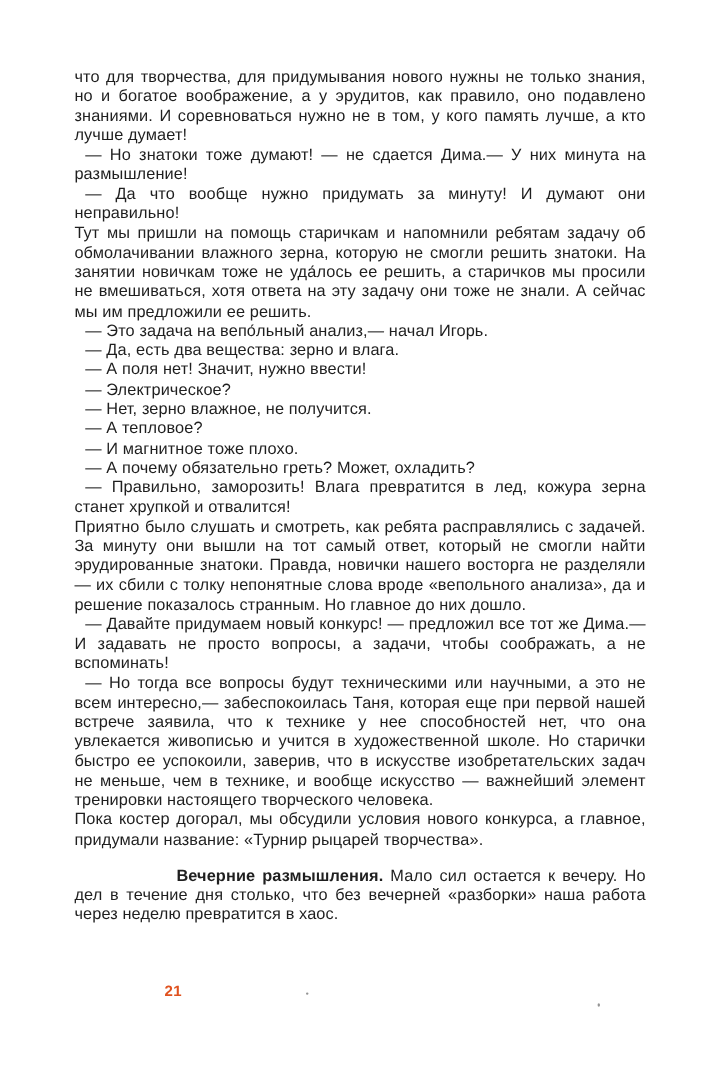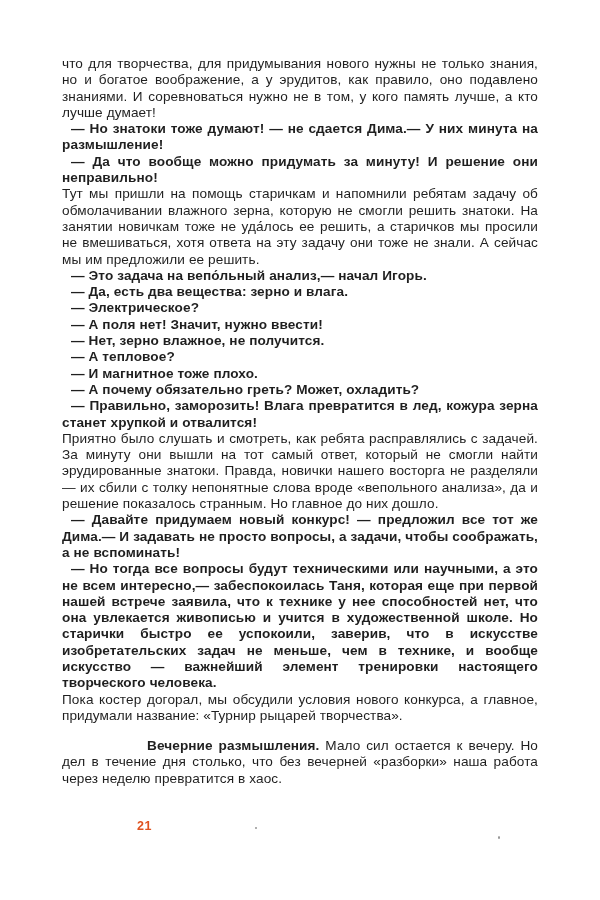--- a/index.html
+++ b/index.html
@@ -25,21 +25,20 @@
     line-height: 16.3px;
     text-align: justify;
     letter-spacing: 0.1px;
   }
   .text-block p {
     margin: 0;
     padding: 0;
   }
   .text-block p.dialogue {
     text-indent: 9px;
-    font-weight: bold;
   }
   .text-block p.section {
     margin-top: 14px;
     text-indent: 85px;
   }
   .text-block b {
     font-weight: bold;
   }
   .page-number {
     position: absolute;
@@ -61,26 +60,26 @@
   .speck.s1 { left: 255px; top: 827px; }
   .speck.s2 { left: 498px; top: 836px; width: 2px; height: 3px; }
 </style>
 </head>
 <body>
 
 <div class="page">
   <div class="text-block" id="paragraphs">
       <p class="body">что для творчества, для придумывания нового нужны не только знания, но и богатое воображение, а у эрудитов, как правило, оно подавлено знаниями. И соревноваться нужно не в том, у кого память лучше, а кто лучше думает!</p>
       <p class="dialogue">— Но знатоки тоже думают! — не сдается Дима.— У них минута на размышление!</p>
-      <p class="dialogue">— Да что вообще можно придумать за минуту! И решение они неправильно!</p>
+      <p class="dialogue">— Да что вообще нужно придумать за минуту! И думают они неправильно!</p>
       <p class="body">Тут мы пришли на помощь старичкам и напомнили ребятам задачу об обмолачивании влажного зерна, которую не смогли решить знатоки. На занятии новичкам тоже не уда́лось ее решить, а старичков мы просили не вмешиваться, хотя ответа на эту задачу они тоже не знали. А сейчас мы им предложили ее решить.</p>
       <p class="dialogue">— Это задача на вепо́льный анализ,— начал Игорь.</p>
       <p class="dialogue">— Да, есть два вещества: зерно и влага.</p>
+      <p class="dialogue">— А поля нет! Значит, нужно ввести!</p>
       <p class="dialogue">— Электрическое?</p>
-      <p class="dialogue">— А поля нет! Значит, нужно ввести!</p>
       <p class="dialogue">— Нет, зерно влажное, не получится.</p>
       <p class="dialogue">— А тепловое?</p>
       <p class="dialogue">— И магнитное тоже плохо.</p>
       <p class="dialogue">— А почему обязательно греть? Может, охладить?</p>
       <p class="dialogue">— Правильно, заморозить! Влага превратится в лед, кожура зерна станет хрупкой и отвалится!</p>
       <p class="body">Приятно было слушать и смотреть, как ребята расправлялись с задачей. За минуту они вышли на тот самый ответ, который не смогли найти эрудированные знатоки. Правда, новички нашего восторга не разделяли — их сбили с толку непонятные слова вроде «вепольного анализа», да и решение показалось странным. Но главное до них дошло.</p>
       <p class="dialogue">— Давайте придумаем новый конкурс! — предложил все тот же Дима.— И задавать не просто вопросы, а задачи, чтобы соображать, а не вспоминать!</p>
       <p class="dialogue">— Но тогда все вопросы будут техническими или научными, а это не всем интересно,— забеспокоилась Таня, которая еще при первой нашей встрече заявила, что к технике у нее способностей нет, что она увлекается живописью и учится в художественной школе. Но старички быстро ее успокоили, заверив, что в искусстве изобретательских задач не меньше, чем в технике, и вообще искусство — важнейший элемент тренировки настоящего творческого человека.</p>
       <p class="body">Пока костер догорал, мы обсудили условия нового конкурса, а главное, придумали название: «Турнир рыцарей творчества».</p>
       <p class="section"><b>Вечерние размышления.</b> Мало сил остается к вечеру. Но дел в течение дня столько, что без вечерней «разборки» наша работа через неделю превратится в хаос.</p>

